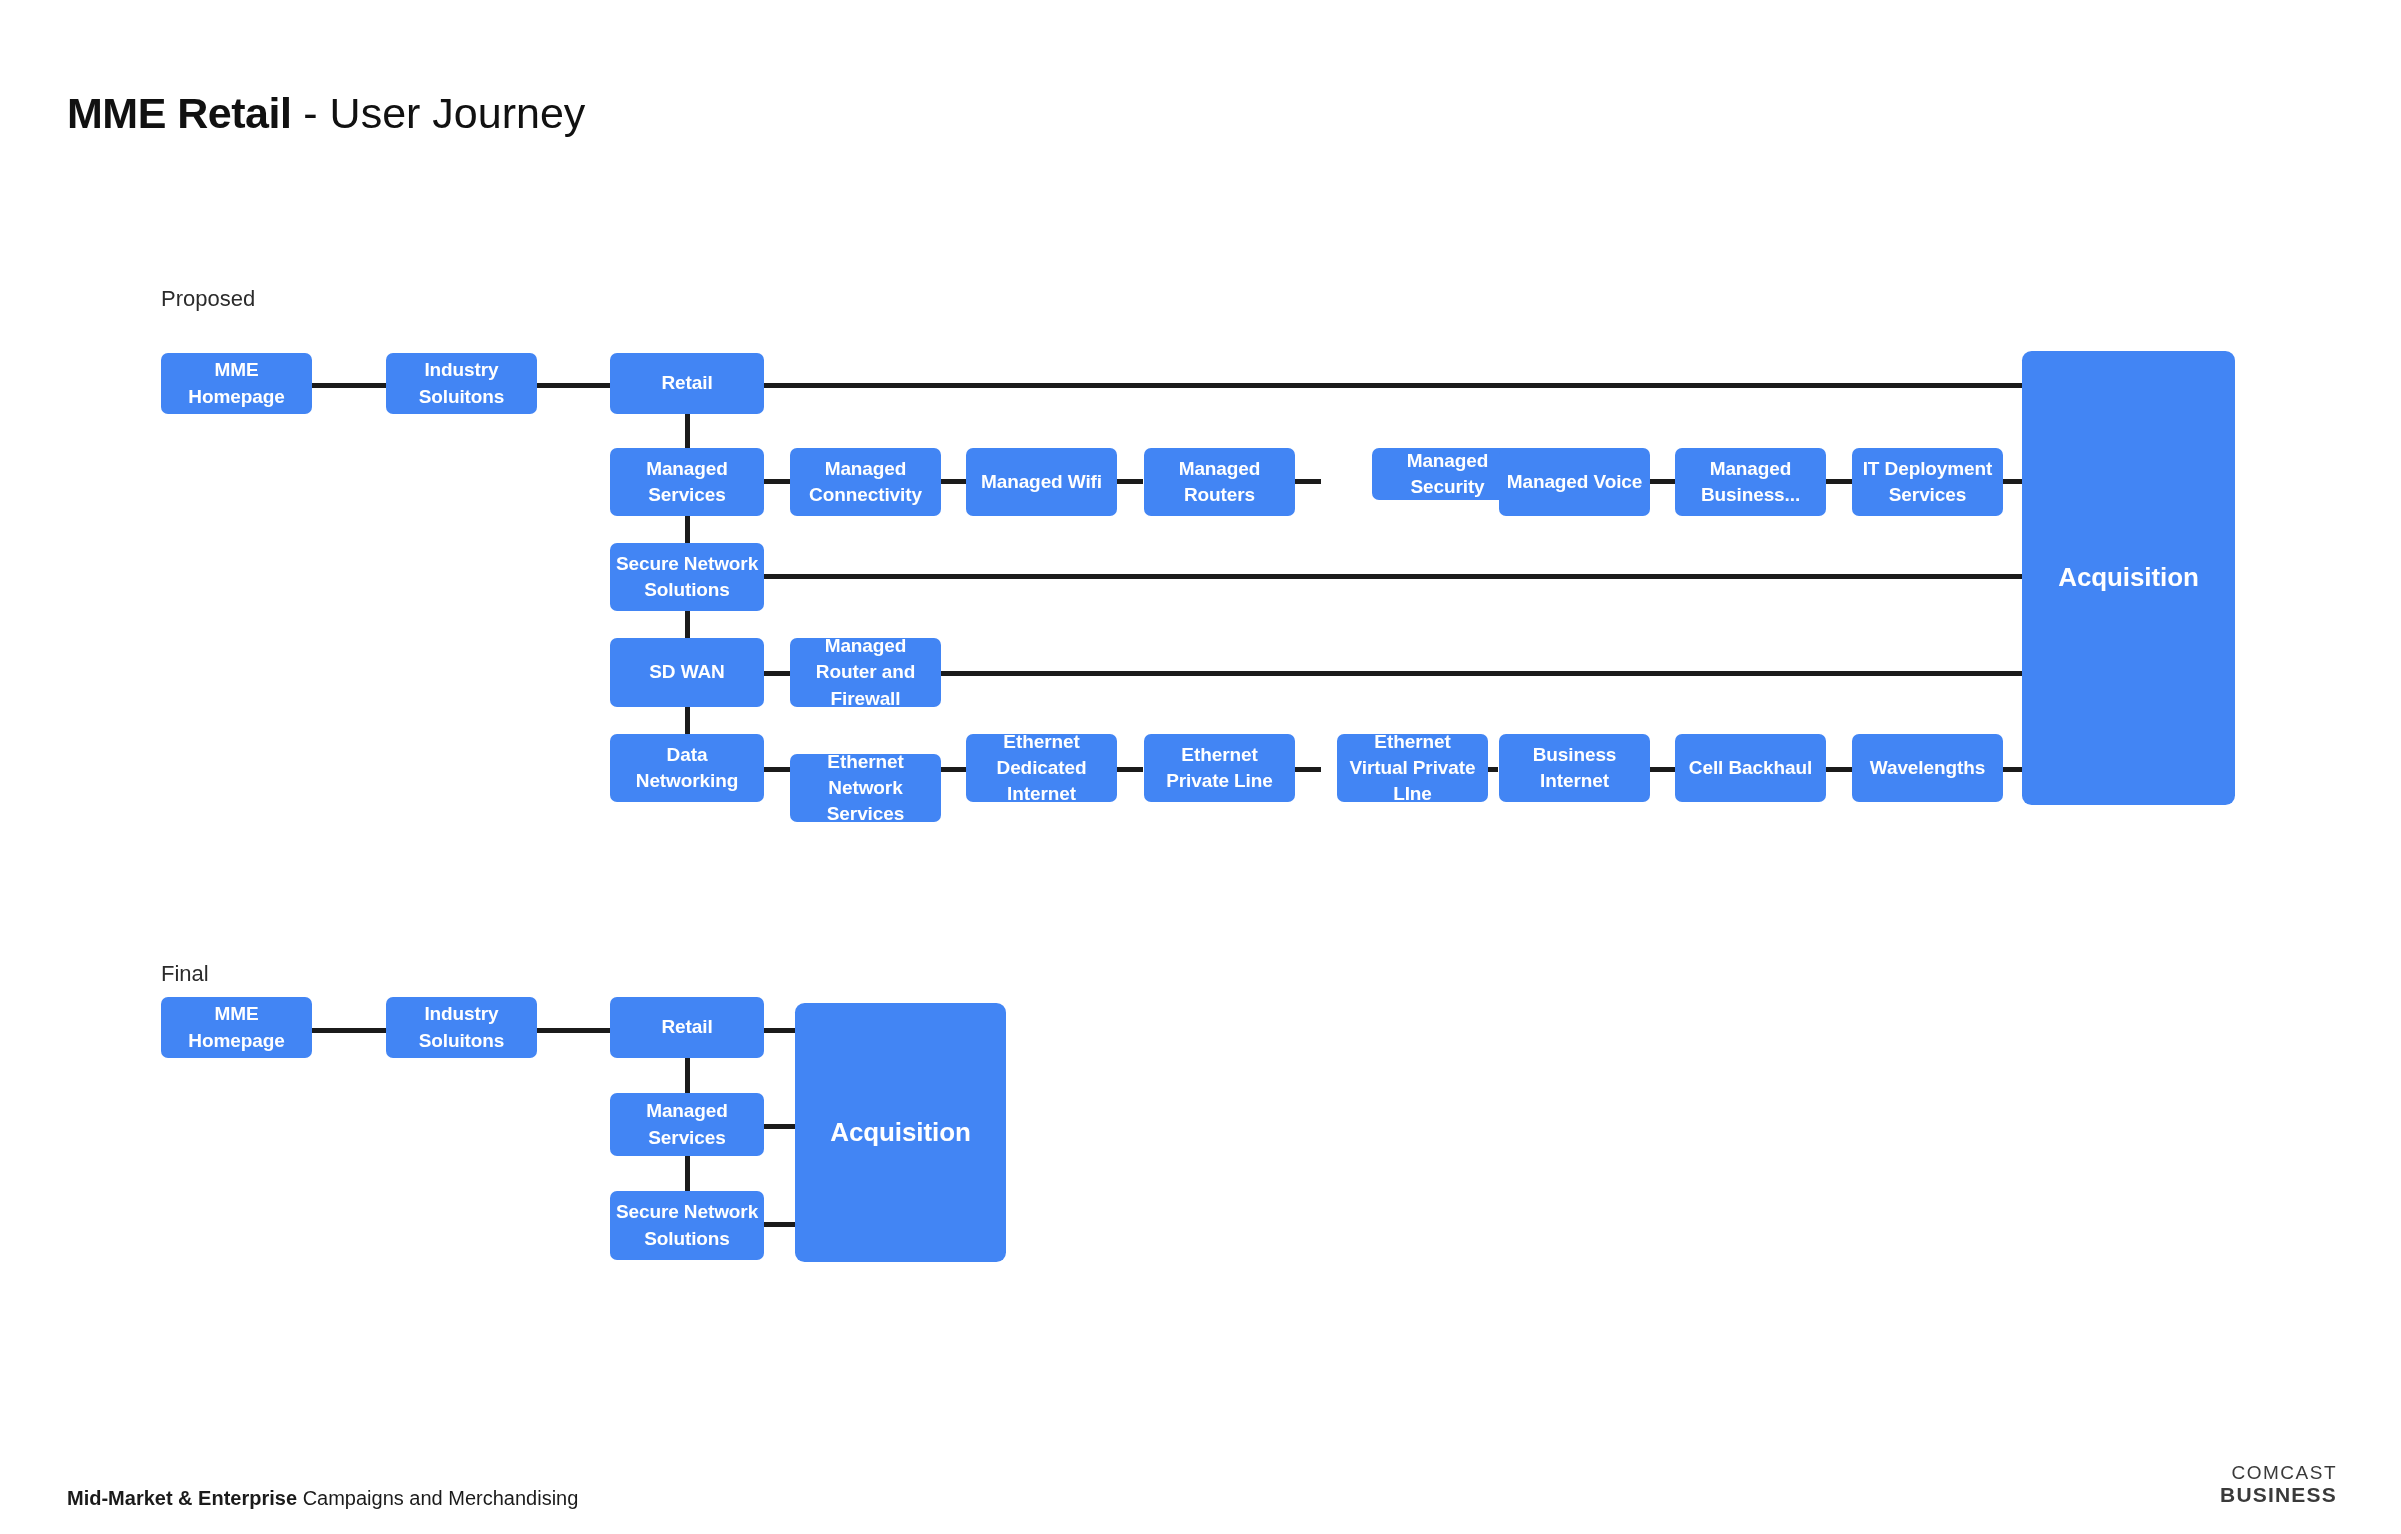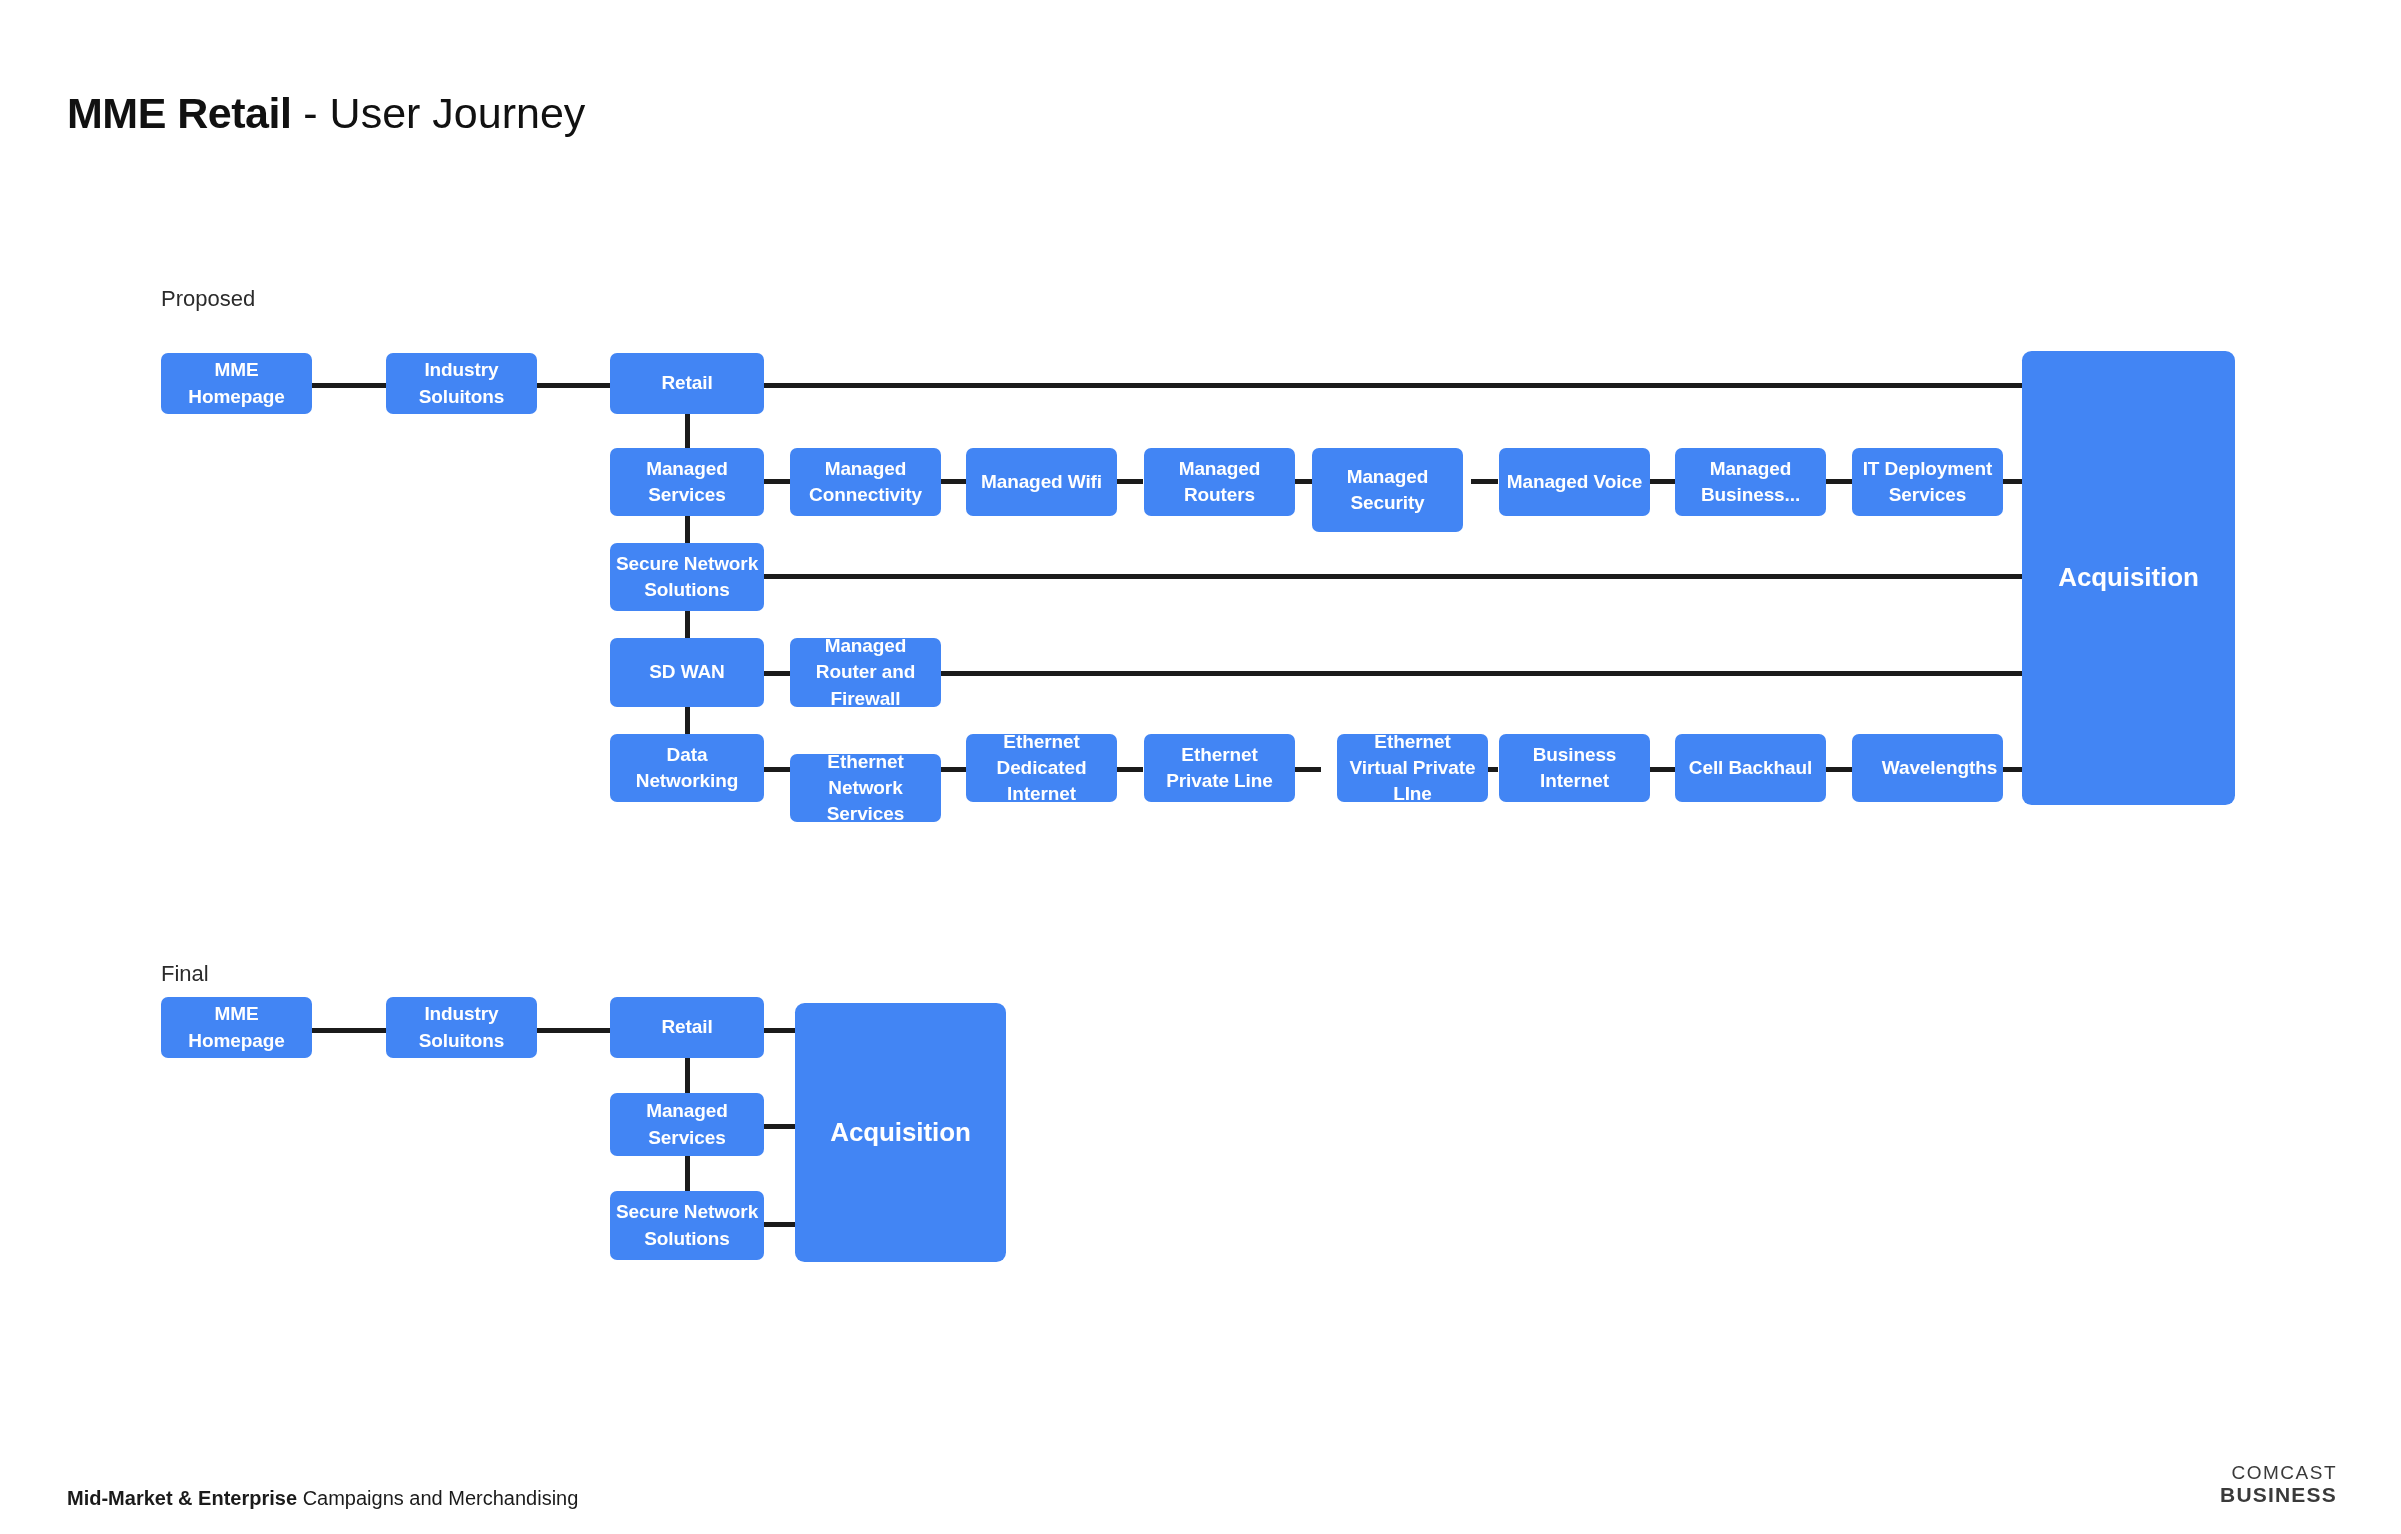--- a/index.html
+++ b/index.html
@@ -177,21 +177,21 @@
   </div>
   <div class="node" style="left:790px; top:448px; width:151px; height:68px;">
     <span>Managed Connectivity</span>
   </div>
   <div class="node" style="left:966px; top:448px; width:151px; height:68px;">
     <span>Managed Wifi</span>
   </div>
   <div class="node" style="left:1144px; top:448px; width:151px; height:68px;">
     <span>Managed Routers</span>
   </div>
-  <div class="node" style="left:1312px; top:448px; width:151px; height:84px;justify-content:flex-end;">
+  <div class="node" style="left:1372px; top:448px; width:151px; height:52px;justify-content:flex-end;">
     <span>Managed Security</span>
   </div>
   <div class="node" style="left:1499px; top:448px; width:151px; height:68px;">
     <span>Managed Voice</span>
   </div>
   <div class="node" style="left:1675px; top:448px; width:151px; height:68px;">
     <span>Managed Business...</span>
   </div>
   <div class="node" style="left:1852px; top:448px; width:151px; height:68px;">
     <span>IT Deployment Services</span>
@@ -222,21 +222,21 @@
   </div>
   <div class="node" style="left:1321px; top:734px; width:151px; height:68px;margin-left:16px;">
     <span>Ethernet Virtual Private LIne</span>
   </div>
   <div class="node" style="left:1499px; top:734px; width:151px; height:68px;">
     <span>Business Internet</span>
   </div>
   <div class="node" style="left:1675px; top:734px; width:151px; height:68px;">
     <span>Cell Backhaul</span>
   </div>
-  <div class="node" style="left:1852px; top:734px; width:151px; height:68px;justify-content:flex-end;">
+  <div class="node" style="left:1852px; top:734px; width:151px; height:68px;">
     <span>Wavelengths</span>
   </div>
 
   <div class="node big" style="left:2022px; top:351px; width:213px; height:454px;">
     <span>Acquisition</span>
   </div>
 
   <div class="conn conn-h" style="left:312px; top:1028px; width:75px;"></div>
   <div class="conn conn-h" style="left:536px; top:1028px; width:75px;"></div>
   <div class="conn conn-h" style="left:764px; top:1028px; width:32px;"></div>

